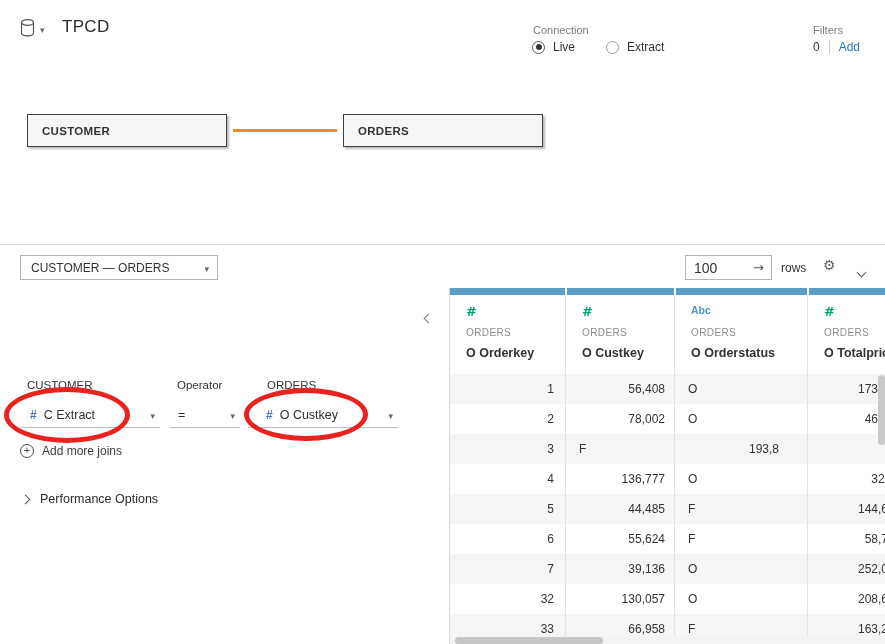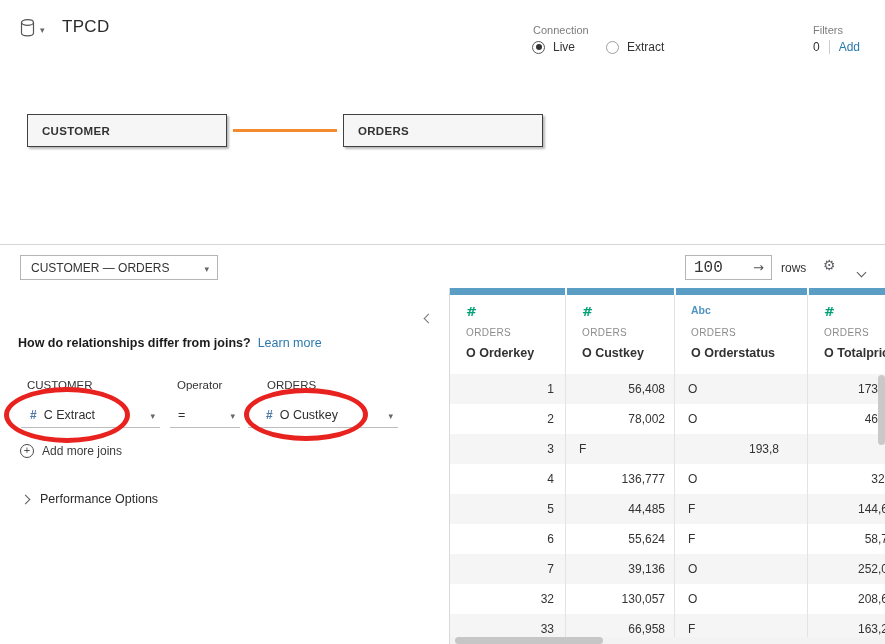--- a/index.html
+++ b/index.html
@@ -30,21 +30,21 @@
   #tbl-orders { left:343px; }
   .noodle { position:absolute; left:233px; top:129px; width:104px; height:3px; background:#f28b30; cursor:pointer; }
 
   
   .panel-sep { position:absolute; left:0; top:244px; width:885px; height:1px; background:#d6d6d6; }
   .rel-dropdown { position:absolute; left:20px; top:255px; width:198px; height:25px; border:1px solid #b5b5b5;
                   background:#fff; display:flex; align-items:center; padding:0 8px 0 10px; font-size:12px; cursor:pointer;justify-content:space-between; }
   .rel-dropdown .lbl { flex:1; white-space:nowrap; overflow:hidden; }
   .rows-box { position:absolute; left:685px; top:255px; width:87px; height:25px; border:1px solid #b5b5b5; background:#fff;
               display:flex; align-items:center; }
-  .rows-box input { border:none; outline:none; width:50px; padding-left:8px; font-size:16px; font-family:Liberation Mono, monospace; color:#333; background:transparent; }
+  .rows-box input { border:none; outline:none; width:50px; padding-left:8px; font-size:14px; font-family:Liberation Sans, sans-serif; color:#333; background:transparent; }
   .arrow-btn { margin-left:auto; padding-right:7px; color:#555; font-size:13px; cursor:pointer; line-height:1; }
   .arrow-btn::after { content:"→"; font-family:"DejaVu Sans",sans-serif; }
   .rows-lbl { position:absolute; left:781px; top:261px; font-size:12px; }
   .gear-btn { position:absolute; left:823px; top:258px; font-size:14px; color:#5f6368; cursor:pointer; line-height:1; }
   .gear-btn::after { content:"⚙"; font-family:"DejaVu Sans",sans-serif; }
   .chev { display:inline-block; width:7px; height:7px; border-right:1.6px solid #5a5a5a; border-bottom:1.6px solid #5a5a5a; }
   .chev.down { transform:rotate(45deg); }
   .chev.right { transform:rotate(-45deg); }
   .chev.left { border-right:none; border-top:none; border-left:1.6px solid #777; border-bottom:1.6px solid #777; transform:rotate(45deg); }
   .grid-chevron { position:absolute; left:858px; top:262px; cursor:pointer; }
@@ -145,23 +145,20 @@
   </div>
   <div class="rows-box">
     <input value="100" style="">
     <span class="arrow-btn"></span>
   </div>
   <div class="rows-lbl">rows</div>
   <div class="gear-btn"></div>
   <div class="grid-chevron"><span class="chev down"></span></div>
 
   <div class="collapse"><span class="chev left"></span></div>
-  <div class="question">
-    <span>How do relationships differ from joins?</span><span class="link">Learn more</span>
-  </div>
 
   <div class="flabel" id="flabel-l">CUSTOMER</div>
   <div class="flabel" id="flabel-o">Operator</div>
   <div class="flabel" id="flabel-r">ORDERS</div>
 
   <div class="field" id="field-left">
     <span class="fhash">#</span>
     <span>C Extract</span>
     <span class="fcaret caret-down"></span>
   </div>

